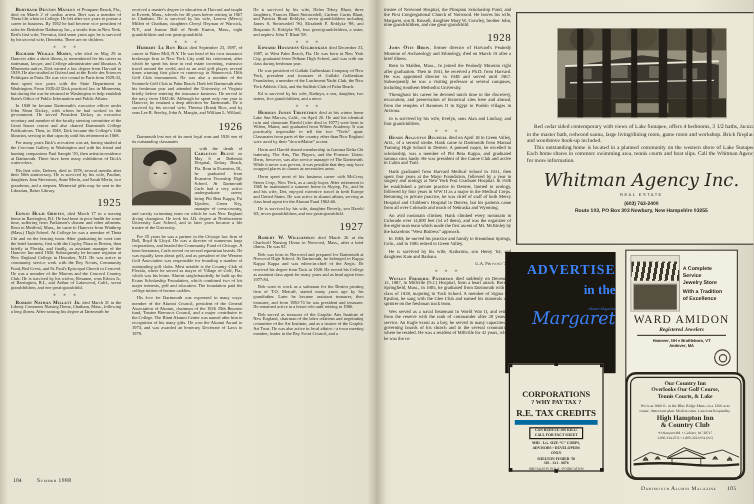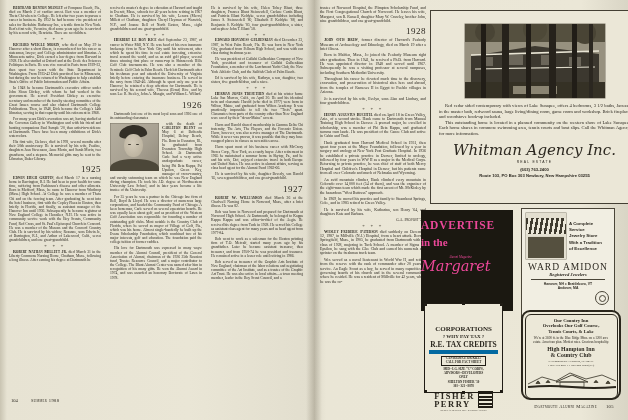--- a/index.html
+++ b/index.html
@@ -44,21 +44,21 @@
   .ad{position:absolute;box-sizing:border-box;}
 
   .whitman{left:116px;top:10px;width:209px;height:194px;border:1px solid #433f33;background:#ebe7d7;padding:0 8px;}
   .wh-photo{margin:13px auto 5px;width:140px;height:74px;display:block;box-shadow:0 0 0 .5px #7b7566;}
   .wh-body{font-size:4.6px;line-height:5.6px;text-align:justify;text-indent:6px;margin:0;}
   .wh-name{font-size:15px;font-style:italic;text-align:center;margin-top:4px;font-family:"DejaVu Serif",serif;}
   .wh-tag{font-size:3.4px;text-align:center;letter-spacing:1.2px;margin-top:1px;font-family:"Liberation Sans",sans-serif;}
   .wh-phone{font-size:4.2px;font-weight:bold;text-align:center;margin-top:3px;font-family:"Liberation Sans",sans-serif;}
   .wh-addr{font-size:4.2px;font-weight:bold;text-align:center;margin-top:1px;font-family:"Liberation Sans",sans-serif;}
 
-  .advertise{left:107px;top:210px;width:92px;height:101px;background:#1b1811;color:#ec4899;text-align:left;padding-top:9px;}
+  .advertise{left:107px;top:210px;width:92px;height:101px;background:#1b1811;color:#3b82f6;text-align:right;padding-top:9px;}
   .adv1{font-size:11.5px;font-weight:bold;letter-spacing:.8px;}
   .adv2{font-size:11px;margin-top:5px;font-weight:bold;}
   .adv3{font-size:3.2px;font-style:italic;margin-top:7px;margin-left:28px;}
   .adv4{font-size:14.5px;font-style:italic;margin-top:-1px;font-family:"DejaVu Serif",serif;}
 
   .ward{left:207px;top:208px;width:94px;height:110px;border:1px solid #4a4538;background:#f1eee2;padding:4px 4px 0;}
   .ward-top{display:flex;gap:3px;}
   .ward-photo{width:40px;height:46px;position:relative;background:#e3dfd0;box-shadow:0 0 0 .5px #8a8375;overflow:hidden;}
   .ward-photo i{display:block;position:absolute;}
   .w-awn{top:5px;left:0;width:40px;height:16px;background:repeating-linear-gradient(100deg,#3e3a2e 0 2.5px,#ece8da 2.5px 5px);}
@@ -245,27 +245,20 @@
       </div>
       <div class="f-small f-grp">
         <div>MID - LG. SIZE “C” CORPS,</div>
         <div>ADVISORS • DEVELOPERS</div>
         <div>ONLY</div>
       </div>
       <div class="f-small f-grp">
         <div>SHELTON FISHER '50</div>
         <div>303 - 321 - 8878</div>
       </div>
-      <div class="f-name-row">
-        <div class="f-name">
-          <div>FISHER</div>
-          <div>PERRY</div>
-        </div>
-        <div class="f-flag"></div>
-      </div>
       <div class="f-foot">SPECIALISTS IN R.E. SYNDICATION</div>
     </div>
 
     <div class="ad hh">
       <div class="hh-in">
         <div class="hh-head">
           <div>Our Country Inn</div>
           <div>Overlooks Our Golf Course,</div>
           <div>Tennis Courts, &amp; Lake</div>
         </div>

